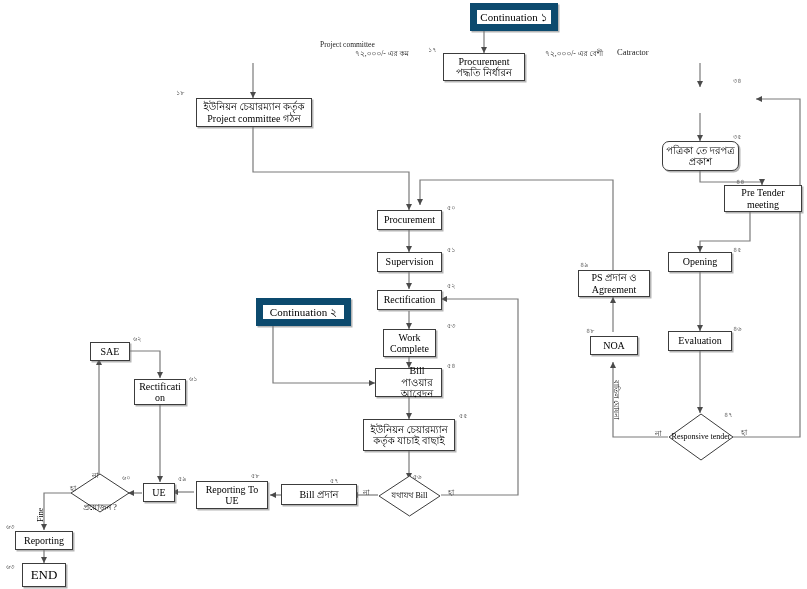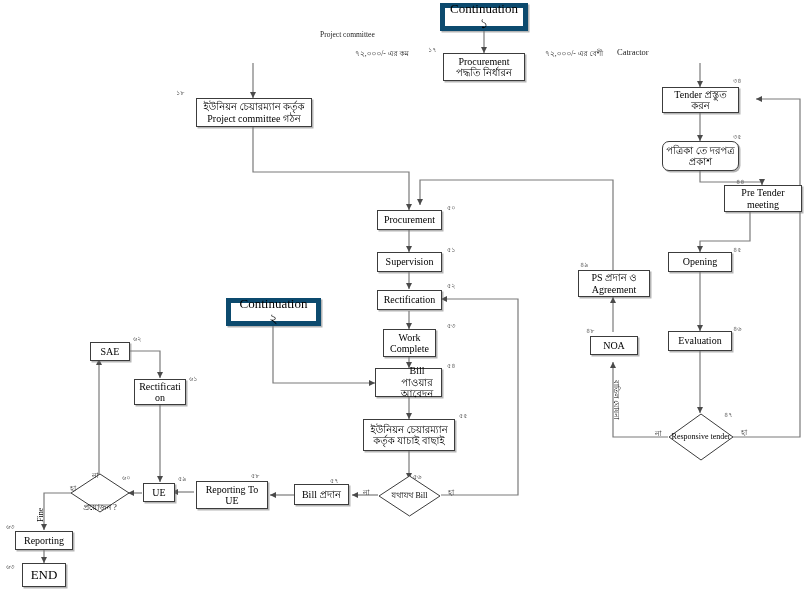--- a/index.html
+++ b/index.html
@@ -34,22 +34,23 @@
     display: flex;
     align-items: center;
     justify-content: center;
     text-align: center;
     line-height: 1.15;
     font-size: 10px;
     padding: 2px 3px;
     box-shadow: 1.5px 1.5px 0 rgba(120,120,120,0.55);
   }
   .node.big {
-    font-size: 13px;
-    border: 5px solid #0c4a6e;
+    font-size: 11px;
+    border: 7px solid #0c4a6e;
+    margin-left: 30px;
   }
   .node.term {
     font-size: 13px;
   }
   .diamond {
     position: absolute;
     box-sizing: border-box;
     display: flex;
     align-items: center;
     justify-content: center;
@@ -171,21 +172,20 @@
       <path d="M733,437 L800,437 L800,99 L756,99"></path>
     </g>
   </svg>
 
   <div class="node big" style="left:440px; top:3px; width:88px; height:28px;">Continuation ১</div>
 
   <div class="node" style="left:443px; top:53px; width:82px; height:28px;">Procurement পদ্ধতি নির্ধারন</div>
 
   <div class="node" style="left:196px; top:98px; width:116px; height:29px;">ইউনিয়ন চেয়ারম্যান কর্তৃক Project committee গঠন</div>
 
-  <div class="node" style="left:662px; top:87px; width:77px; height:26px;">Tender প্রস্তুত করন</div>
 
   <div class="node" style="left:662px; top:141px; width:77px; height:30px;border-radius:7px;">পত্রিকা তে দরপত্র প্রকাশ</div>
 
   <div class="node" style="left:724px; top:185px; width:78px; height:27px;">Pre Tender meeting</div>
 
   <div class="node" style="left:668px; top:252px; width:64px; height:20px;">Opening</div>
 
   <div class="node" style="left:668px; top:331px; width:64px; height:20px;">Evaluation</div>
 
   <div class="diamond" style="left:668px; top:413px; width:66px; height:48px;">
@@ -211,21 +211,21 @@
 
   <div class="node" style="left:363px; top:419px; width:92px; height:32px;">ইউনিয়ন চেয়ারম্যান কর্তৃক যাচাই বাছাই</div>
 
   <div class="diamond" style="left:378px; top:475px; width:63px; height:42px;">
     <svg class="dshape" viewBox="0 0 63 42">
       <polygon points="31.5,1 62,21 31.5,41 1,21" fill="#ffffff" stroke="#3c3c3c" stroke-width="1"></polygon>
     </svg>
     <span class="dlabel">যথাযথ Bill</span>
   </div>
 
-  <div class="node" style="left:294px; top:484px; width:55px; height:21px;">Bill প্রদান</div>
+  <div class="node" style="left:281px; top:484px; width:76px; height:21px;">Bill প্রদান</div>
 
   <div class="node" style="left:196px; top:481px; width:72px; height:28px;">Reporting To UE</div>
 
   <div class="node" style="left:143px; top:483px; width:32px; height:19px;">UE</div>
 
   <div class="diamond" style="left:70px; top:473px; width:60px; height:40px;align-items:flex-end;">
     <svg class="dshape" viewBox="0 0 60 40">
       <polygon points="30,1 59,20 30,39 1,20" fill="#ffffff" stroke="#3c3c3c" stroke-width="1"></polygon>
     </svg>
     <span class="dlabel">প্রয়োজন ?</span>
@@ -234,21 +234,21 @@
   <div class="node" style="left:134px; top:379px; width:52px; height:26px;">Rectificati on</div>
 
   <div class="node" style="left:90px; top:342px; width:40px; height:19px;">SAE</div>
 
   <div class="node" style="left:15px; top:531px; width:58px; height:19px;">Reporting</div>
 
   <div class="node term" style="left:22px; top:563px; width:44px; height:24px;">END</div>
 
   <div class="node big" style="left:226px; top:298px; width:95px; height:28px;">Continuation ২</div>
 
-  <span class="lbl" style="left:278px; top:31px; text-align:left; line-height:1.15;padding-left:42px;">
+  <span class="lbl" style="left:278px; top:41px; text-align:left; line-height:1.15;padding-left:42px;">
     <span>Project committee</span>
   </span>
 
   <span class="lbl" style="left:355px; top:48px;">৭২,০০০/- এর কম</span>
 
   <span class="lbl" style="left:545px; top:48px;">৭২,০০০/- এর বেশী</span>
 
   <span class="lbl med" style="left:617px; top:47px;">Catractor</span>
 
   <span class="lbl" style="left:655px; top:428px;">না</span>

